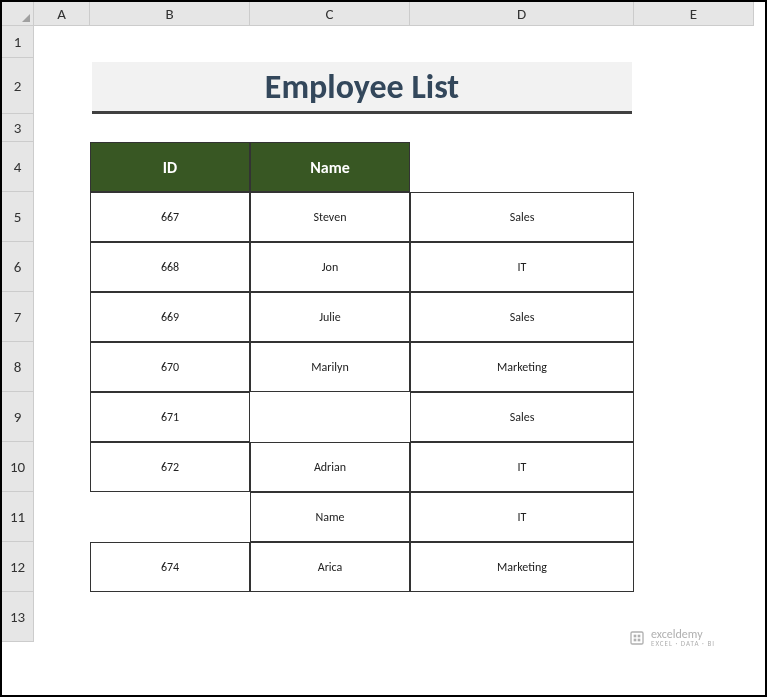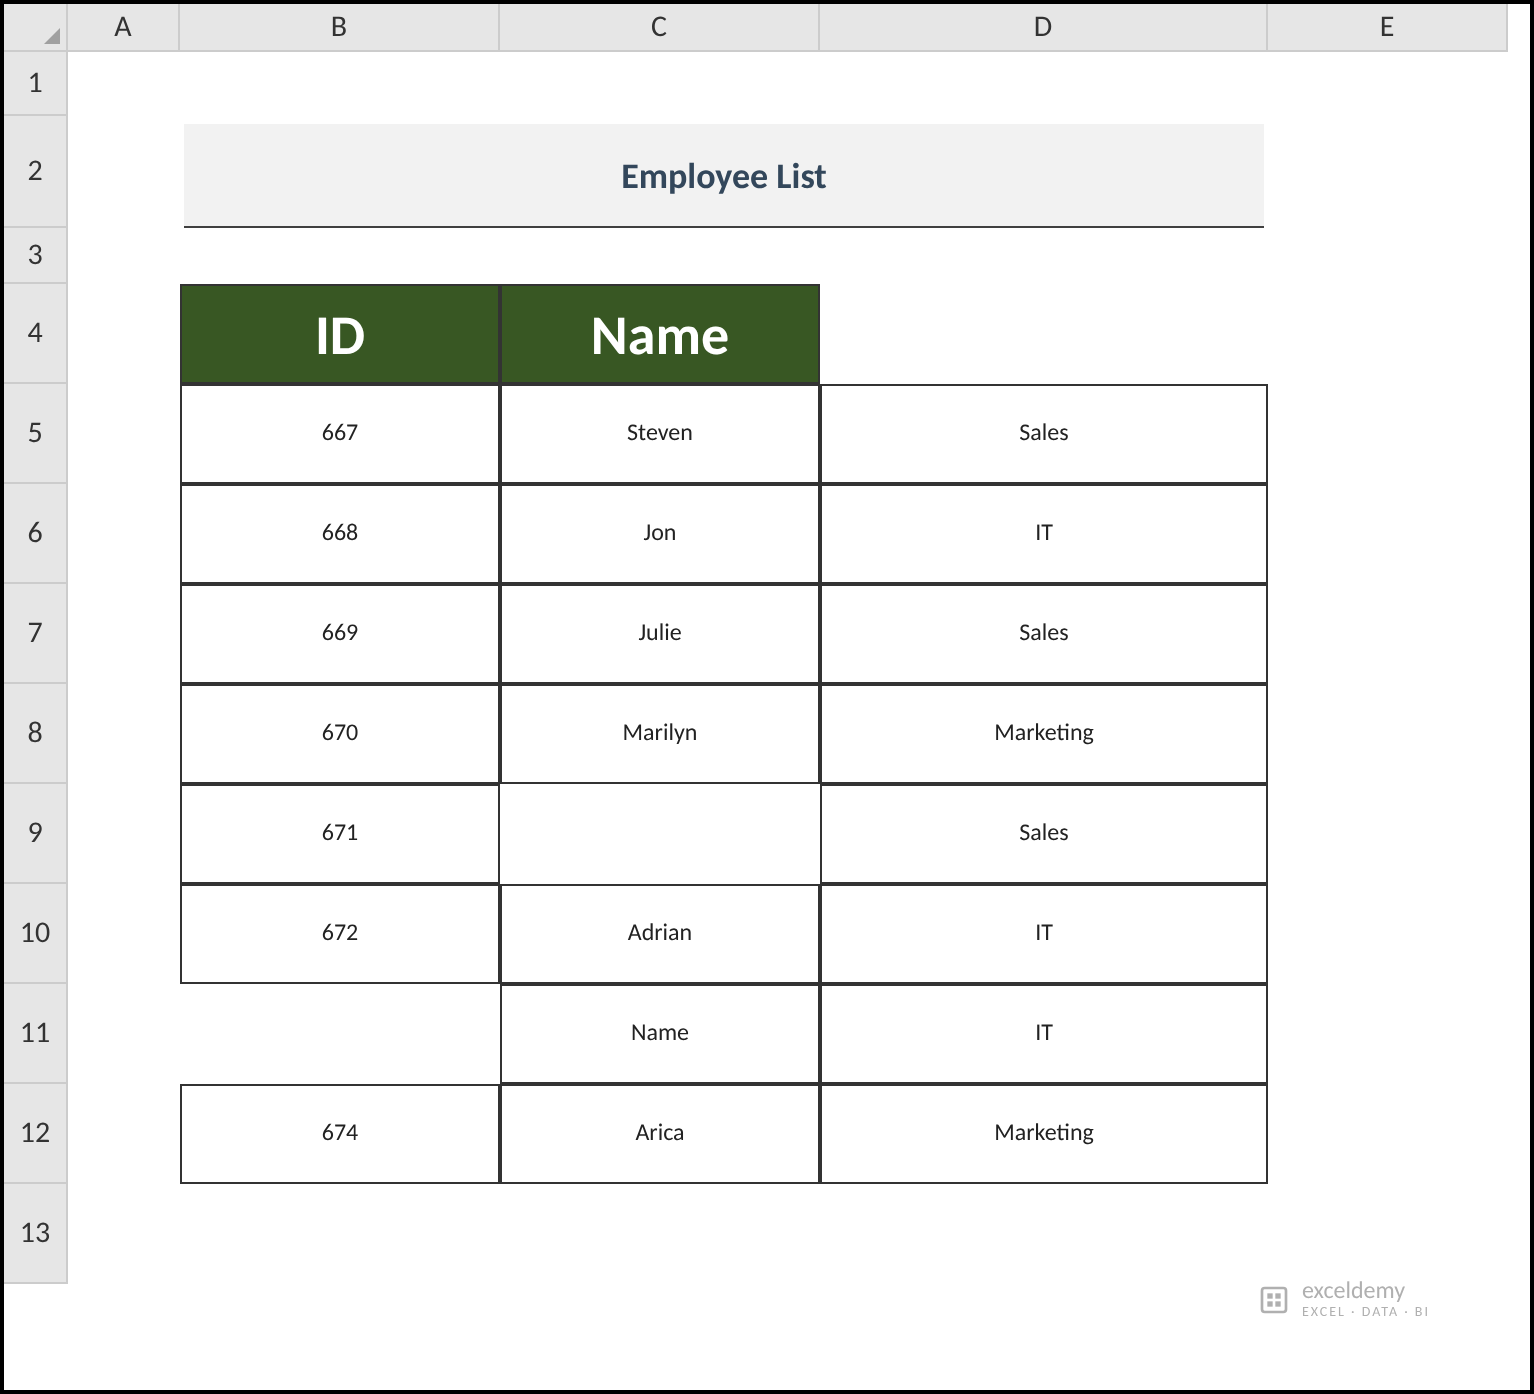--- a/index.html
+++ b/index.html
@@ -41,49 +41,49 @@
       font-size: 15px;
       color: #333;
     }
     .title-cell {
       grid-column: 3 / 6;
       grid-row: 3;
       background: #f2f2f2;
       display: flex;
       align-items: center;
       justify-content: center;
-      font-size: 18px;
+      font-size: 34px;
       font-weight: 600;
       color: #33475b;
-      border-bottom: 1px solid #404040;
+      border-bottom: 3px solid #404040;
       margin: 4px 2px 0 2px;
     }
     .th {
       background: #385723;
       color: #fff;
       font-weight: bold;
-      font-size: 28px;
+      font-size: 16px;
       display: flex;
       align-items: center;
       justify-content: center;
       border: 1px solid #333;
     }
     .td {
       display: flex;
       align-items: center;
       justify-content: center;
       font-size: 12px;
       color: #222;
       border: 1px solid #333;
       background: #fff;
     }
     .watermark {
       position: absolute;
       right: 50px;
-      bottom: 36px;
+      bottom: 48px;
       color: #b0b0b0;
       font-size: 12px;
       display: flex;
       align-items: center;
       gap: 6px;
     }
     .watermark .wm-icon {
       width: 16px; height: 16px;
     }
     .watermark .wm-text { display:flex; flex-direction:column; line-height:1; }

